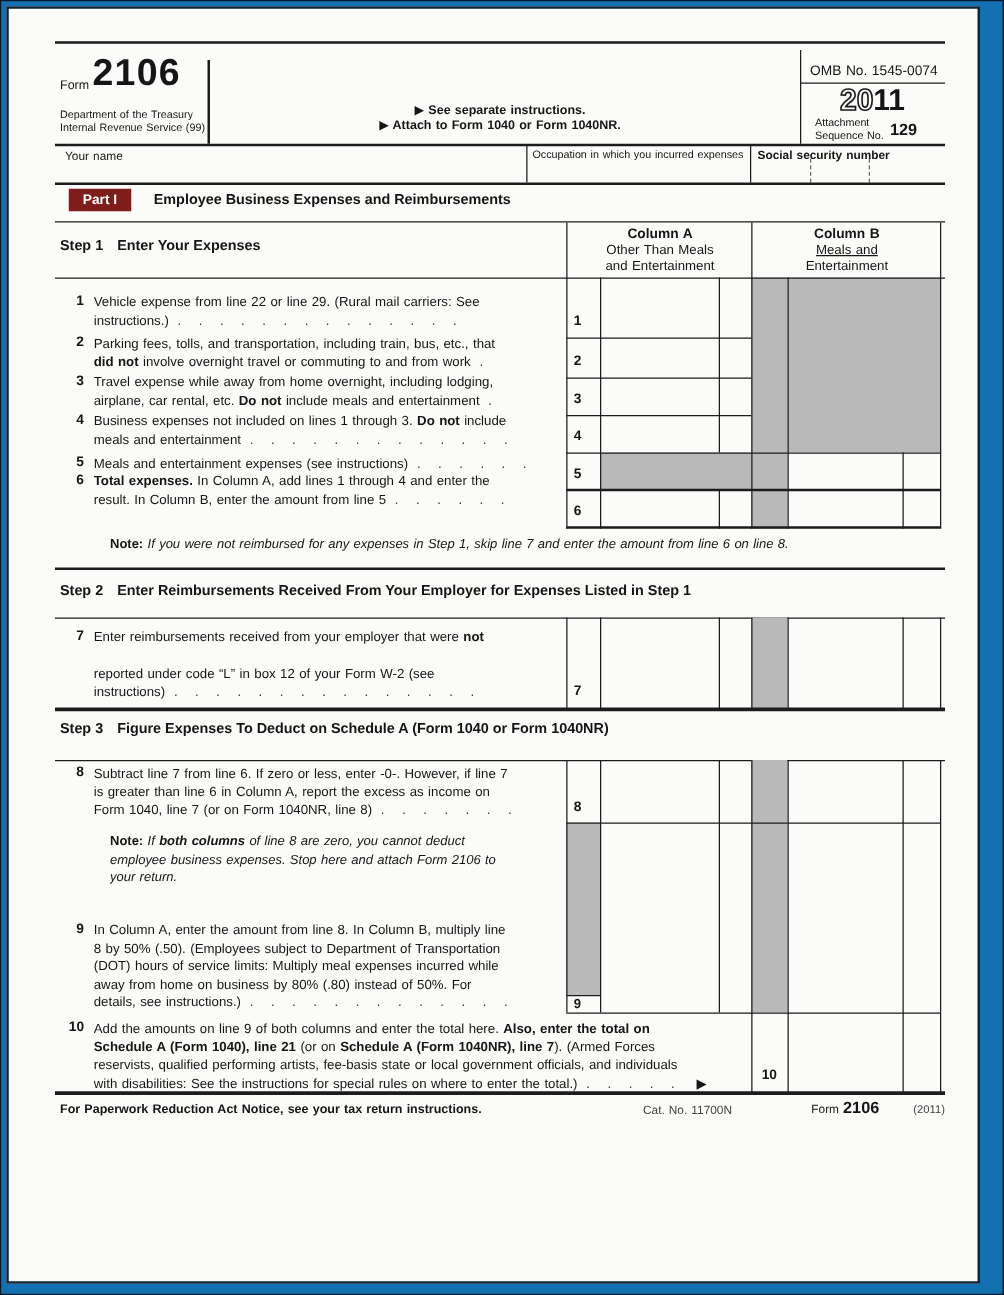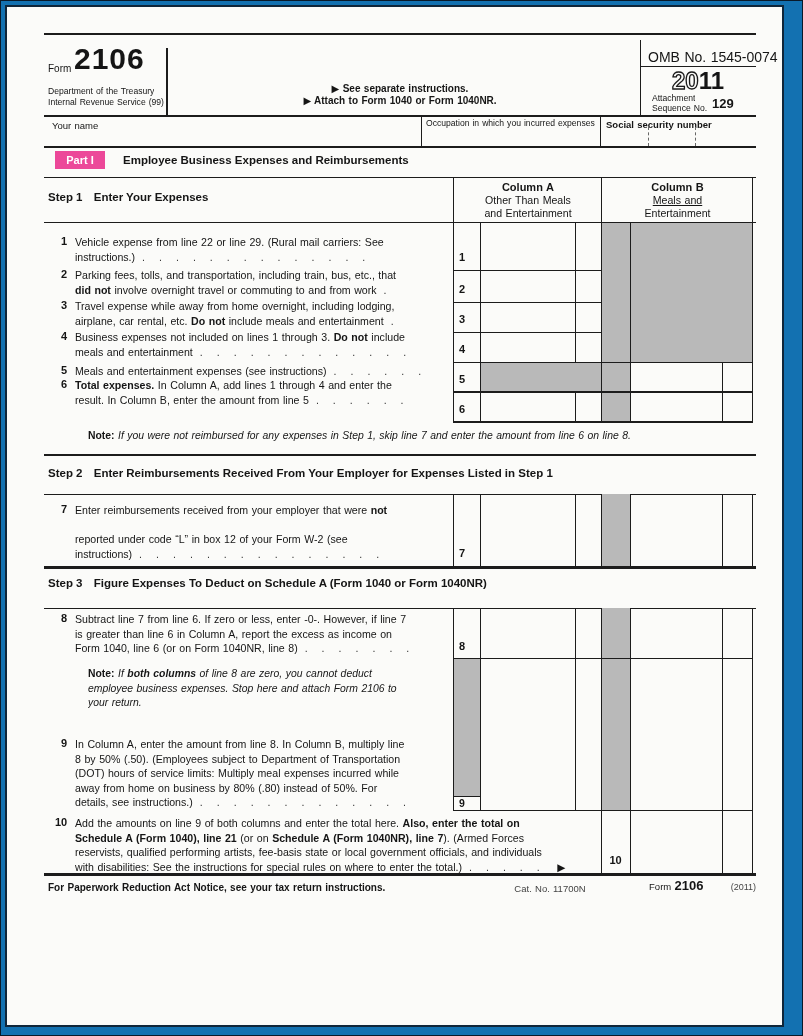--- a/index.html
+++ b/index.html
@@ -14,21 +14,21 @@
   .dash{position:absolute;width:0;border-left:1px dashed #666;}
   .gray{position:absolute;background:#b9b9b9;}
   .txt{position:absolute;font-size:10.6px;line-height:14.5px;color:#151515;overflow:hidden;word-spacing:0.6px;}
   .small{font-size:8.6px;line-height:10px;}
   .b{font-weight:bold;}
   .i{font-style:italic;}
   .dots{letter-spacing:14px;margin-left:7px;color:#333;}
   .num{position:absolute;font-size:11px;font-weight:bold;}
   .cell{position:absolute;background:transparent;}
   .ctr{text-align:center;}
-  .partbar{position:absolute;background:#ec4899;color:#fff;font-weight:bold;font-size:11px;
+  .partbar{position:absolute;background:#7f1d1d;color:#fff;font-weight:bold;font-size:11px;
            display:flex;align-items:center;justify-content:center;}
   .stephead{position:absolute;font-size:11.5px;font-weight:bold;}
   .outline20{color:#fbfbf9;-webkit-text-stroke:1.3px #1a1a1a;text-shadow:0 0 1px #1a1a1a;}
 </style>
 </head>
 <body>
 
 <div class="screen">
   <div class="blue"></div>
   <div class="paper"></div>
@@ -38,21 +38,21 @@
   <div class="txt" style="left:48px;top:62px;font-size:10px;">Form</div>
   <div class="txt b" style="left:74px;top:44px;font-size:30px;line-height:30px;letter-spacing:1px;">2106</div>
   <div class="txt small" style="left:48px;top:86px;">Department of the Treasury</div>
   <div class="txt small" style="left:48px;top:97px;">Internal Revenue Service (99)</div>
   <div class="vl" style="left:166px;top:48px;height:67px;width:2px;"></div>
 
   <div class="txt b ctr" style="left:200px;top:82px;width:400px;font-size:10px;">▶ See separate instructions.</div>
   <div class="txt b ctr" style="left:200px;top:94px;width:400px;font-size:10px;">▶ Attach to Form 1040 or Form 1040NR.</div>
 
   <div class="vl" style="left:640px;top:40px;height:75px;"></div>
-  <div class="txt" style="left:648px;top:50px;font-size:14px;">OMB No. 1545-0074</div>
+  <div class="txt" style="left:648px;top:50px;font-size:11px;">OMB No. 1545-0074</div>
   <div class="hl" style="left:640px;top:66px;width:116px;"></div>
   <div class="txt ctr" style="left:644px;top:68px;width:108px;font-size:24px;line-height:26px;font-weight:bold;">
     <span class="outline20">20</span><span>11</span>
   </div>
   <div class="txt small" style="left:652px;top:93px;">Attachment</div>
   <div class="txt small" style="left:652px;top:103px;">Sequence No.</div>
   <div class="txt b" style="left:712px;top:97px;font-size:13px;">129</div>
 
   <div class="hl" style="left:44px;top:115px;width:712px;height:2px;"></div>
 
@@ -182,21 +182,21 @@
     <div class="num" style="left:6px;top:189px;font-size:10.5px;">9</div>
     <div class="num ctr" style="left:148px;top:246px;width:29px;">10</div>
     <div class="cell" style="left:28px;top:1px;width:119px;height:48px;"></div>
     <div class="cell" style="left:178px;top:1px;width:120px;height:48px;"></div>
     <div class="cell" style="left:28px;top:51px;width:119px;height:150px;"></div>
     <div class="cell" style="left:178px;top:51px;width:120px;height:150px;"></div>
     <div class="cell" style="left:178px;top:203px;width:120px;height:61px;"></div>
   </div>
 
   <div class="num" style="left:61px;top:612px;">8</div>
-  <div class="txt" style="left:75px;top:612px;width:378px;height:45px;"><span>Subtract line 7 from line 6. If zero or less, enter -0-. However, if line 7</span><br><span>is greater than line 6 in Column A, report the excess as  income on</span><br><span>Form 1040, line 6 (or on Form 1040NR, line 8)</span><span class="dots">.......</span></div>
+  <div class="txt" style="left:75px;top:612px;width:378px;height:45px;"><span>Subtract line 7 from line 6. If zero or less, enter -0-. However, if line 7</span><br><span>is greater than line 6 in Column A, report the excess as  income on</span><br><span>Form 1040, line 7 (or on Form 1040NR, line 8)</span><span class="dots">.......</span></div>
   <div class="txt" style="left:88px;top:667px;width:345px;height:45px;font-size:10.4px;"><span class="b">Note:</span><span class="i"> If </span><span class="b i">both columns</span><span class="i"> of line 8 are zero, you cannot deduct</span><br><span class="i">employee business expenses. Stop here and attach Form 2106 to</span><br><span class="i">your return.</span></div>
   <div class="num" style="left:61px;top:737px;">9</div>
   <div class="txt" style="left:75px;top:737px;width:378px;height:73px;"><span>In Column A, enter the amount from line 8. In Column B, multiply line</span><br><span>8 by 50% (.50). (Employees subject to Department of Transportation</span><br><span>(DOT) hours of service limits: Multiply meal expenses incurred while</span><br><span>away from home on business by 80% (.80) instead of 50%. For</span><br><span>details, see instructions.)</span><span class="dots">.............</span></div>
   <div class="num" style="left:55px;top:816px;">10</div>
   <div class="txt" style="left:75px;top:816px;width:524px;height:58px;"><span>Add the amounts on line 9 of both columns and enter the total here. </span><span class="b">Also, enter the total on</span><br><span class="b">Schedule A (Form 1040), line 21 </span><span>(or on </span><span class="b">Schedule A (Form 1040NR), line 7</span><span>). (Armed Forces</span><br><span>reservists,  qualified performing artists, fee-basis state or local government officials, and individuals</span><br><span>with  disabilities: See the instructions for special rules on where to enter the total.)</span><span class="dots">.....</span><span class="b">  ▶</span></div>
 
   <div class="hl" style="left:44px;top:873px;width:712px;height:3px;"></div>
   <div class="txt b" style="left:48px;top:881px;font-size:10px;">For Paperwork Reduction Act Notice, see your tax return instructions.</div>
   <div class="txt ctr" style="left:480px;top:882px;width:140px;font-size:9.5px;color:#444;">Cat. No. 11700N</div>
   <div class="txt" style="left:620px;top:879px;width:136px;text-align:right;font-size:9.5px;">

